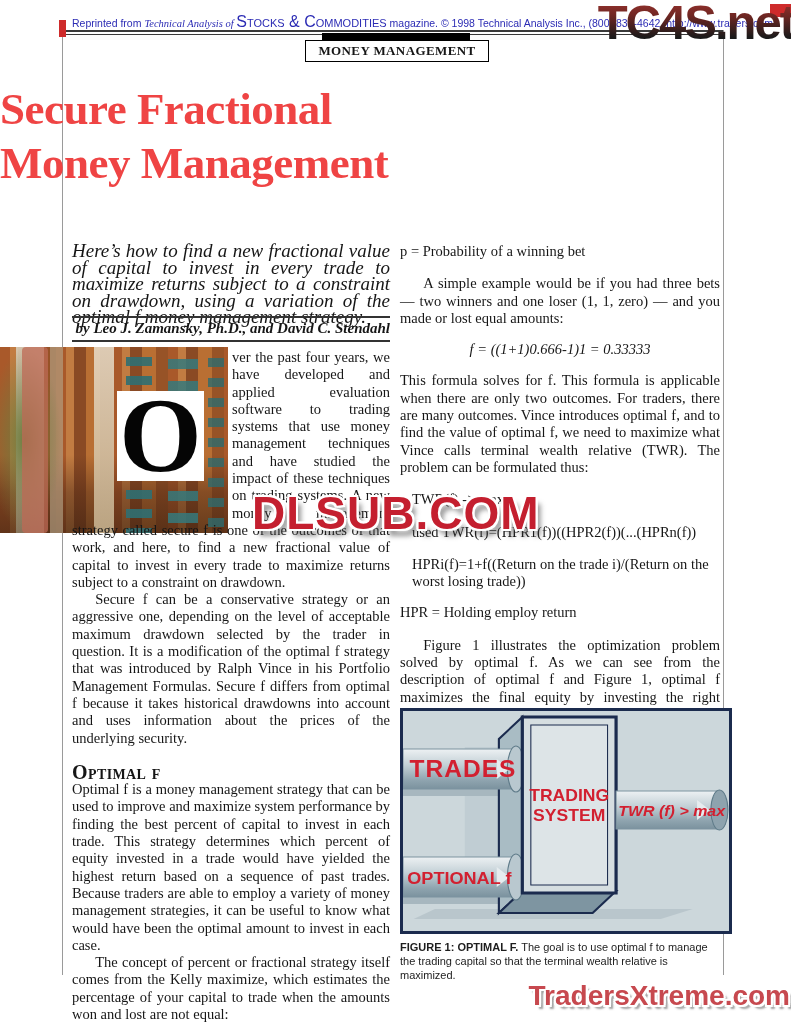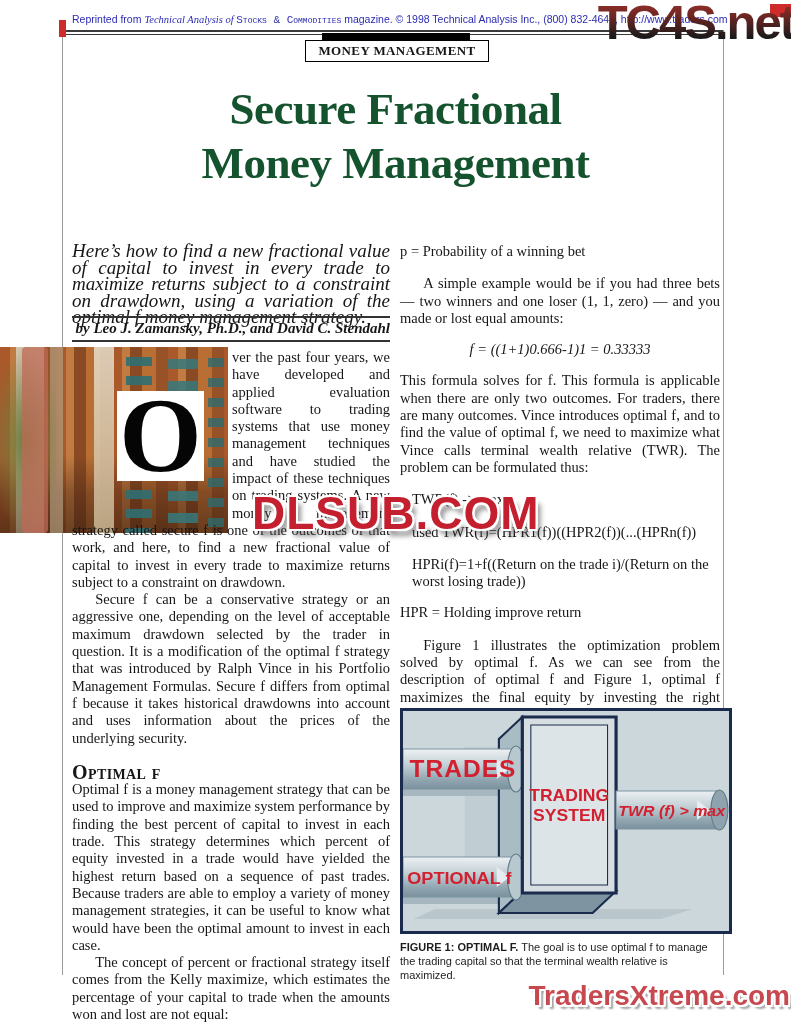--- a/index.html
+++ b/index.html
@@ -13,38 +13,38 @@
   .hrule { position:absolute; left:62px; width:661px; height:1.5px; background:#3a3a3a; }
   .hrule.r1 { top:30px; } .hrule.r2 { top:33.5px; }
   .redtick { position:absolute; background:#ce2b2b; }
   .redtick.tl { left:59px;  top:20px; width:7px;  height:17px; }
   .redtick.tr { left:770px; top:4px;  width:21px; height:13px; }
 
   
   .reprint { position:absolute; left:72px; top:13px; white-space:nowrap;
              font-family:"Liberation Sans", sans-serif; font-size:10.5px; color:#2b2bb4; }
   .reprint .jital { font-family:"Liberation Serif", serif; font-style:italic; }
-  .reprint .jsc   { font-family:Liberation Mono, monospace; font-variant:small-caps; font-size:11px; }
+  .reprint .jsc   { font-family:Liberation Sans, sans-serif; font-variant:small-caps; font-size:16px; }
 
   .tc4s { position:absolute; top:-6px; right:-3px; z-index:60;
           font-family:"Liberation Sans", sans-serif; font-weight:700; font-size:49px;
           letter-spacing:-2px; color:#43201c; }
   @supports (-webkit-background-clip: text) {
     .tc4s { background:linear-gradient(180deg,#a33531 4%, #702723 38%, #1a1a1a 78%);
             -webkit-background-clip:text; background-clip:text; -webkit-text-fill-color:transparent; }
   }
 
   .mm-bar { position:absolute; left:322px; top:33px; width:148px; height:7px; background:#000; }
   .mm-box { position:absolute; left:305px; top:40px; width:182px; height:20px; background:#fff;
             border:1.5px solid #000; display:flex; align-items:center; justify-content:center;
             font-weight:700; font-size:13px; letter-spacing:.4px; }
 
   
-  .title { position:absolute; left:0; top:82px; width:791px; text-align:center;
-           font-weight:700; font-size:45px; line-height:54px; letter-spacing:-.5px; color:#14532d; }
+  .title { position:absolute; left:0; top:82px; width:791px; text-align:left;
+           font-weight:700; font-size:45px; line-height:54px; letter-spacing:-.5px; color:#ef4444; }
   .abstract { position:absolute; left:72px; top:243px; width:318px; font-style:italic;
               font-size:19px; line-height:16.6px; text-align:justify; }
   .byline-wrap { position:absolute; left:72px; top:316px; width:318px; text-align:right;
                  border-top:2px solid #333; border-bottom:2px solid #333; padding:2px 0 3px;
                  font-weight:700; font-style:italic; font-size:15px; }
 
   
   .art { position:absolute; left:0; top:347px; width:228px; height:186px; overflow:hidden;
          background:
            linear-gradient(180deg, rgba(120,70,40,0) 58%, rgba(70,35,18,.45) 78%, rgba(48,26,13,.6) 100%),
@@ -152,21 +152,21 @@
   </div>
 
   <div class="col col-right">
     <p class="defline" style="margin-top:0 !important;">p = Probability of a winning bet</p>
     <p class="indent mt">A simple example would be if you had three bets — two winners and one loser (1, 1, zero) — and you made or lost equal amounts:</p>
     <p class="formula">f = ((1+1)0.666-1)1 = 0.33333</p>
     <p>This formula solves for f. This formula is applicable when there are only two outcomes. For traders, there are many outcomes. Vince introduces optimal f, and to find the value of optimal f, we need to maximize what Vince calls terminal wealth relative (TWR). The problem can be formulated thus:</p>
     <p class="eqline">TWR(f) -&gt; max</p>
     <p class="eqline">used TWR(f)=(HPR1(f))((HPR2(f))(...(HPRn(f))</p>
     <p class="eqline">HPRi(f)=1+f((Return on the trade i)/(Return on the worst losing trade))</p>
-    <p class="defline">HPR = Holding improve return</p>
+    <p class="defline">HPR = Holding employ return</p>
     <p class="indent mt">Figure 1 illustrates the optimization problem solved by optimal f. As we can see from the description of optimal f and Figure 1, optimal f maximizes the final equity by investing the right amount in every trade. This amount is f% of the existing equity at the time the trade is initiated. To find the value of optimal f, the calculations are applied to a set of</p>
   </div>
 
   <div class="figure">
     <svg viewBox="0 0 306 220" preserveAspectRatio="none">
       <defs>
         <linearGradient id="pg" x1="0" y1="0" x2="0" y2="1">
           <stop offset="0" stop-color="#edf1f3"></stop>
           <stop offset=".4" stop-color="#c3d0d6"></stop>
           <stop offset=".78" stop-color="#8fa4af"></stop>

